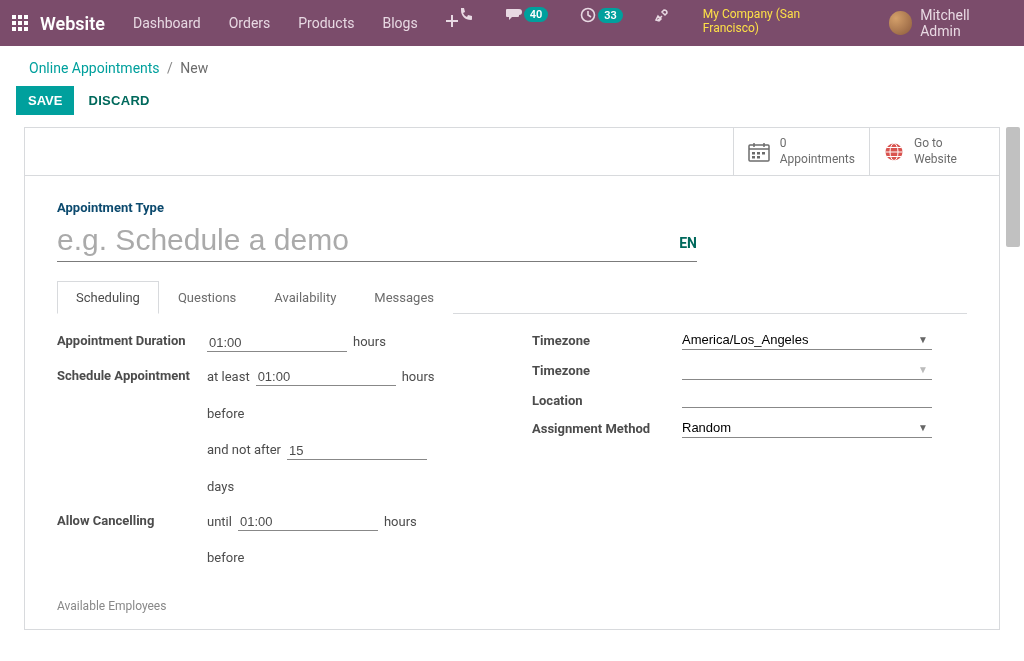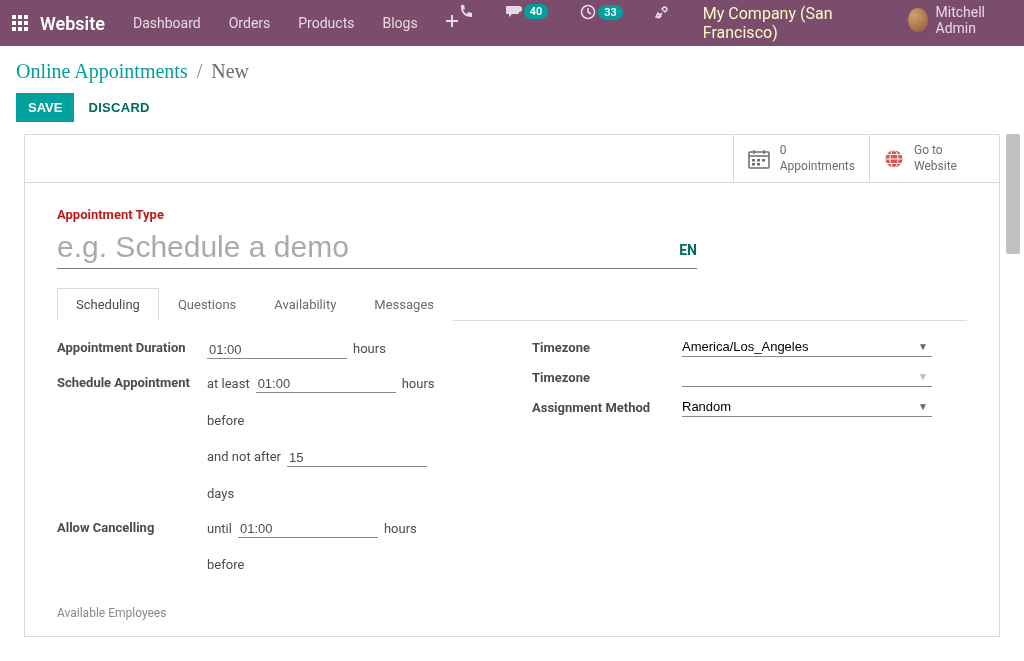--- a/index.html
+++ b/index.html
@@ -7,25 +7,25 @@
   
   .topbar { background: #7b4c6b; color: #fff; height: 46px; display: flex; align-items: center; padding: 0 12px; }
   .apps-icon { display: grid; grid-template-columns: repeat(3,4px); grid-template-rows: repeat(3,4px); gap: 2px; margin-right: 12px; cursor: pointer; }
   .apps-icon span { background: #fff; width: 4px; height: 4px; }
   .brand { font-size: 18px; font-weight: 600; margin-right: 28px; }
   .nav-items { display: flex; gap: 28px; }
   .nav-item { color: #e8d9e3; cursor: pointer; font-size: 14px; }
   .topbar-right { margin-left: auto; display: flex; align-items: flex-start; gap: 32px; }
   .icon-btn { color: #e8d9e3; cursor: pointer; position: relative; display: inline-flex; align-items: center; }
   .badge { background: #00a09d; color: #fff; border-radius: 9px; padding: 1px 6px; font-size: 11px; font-weight: 600; margin-left: 2px; }
-  .company { color: #fef9c3; font-size: 16px; }
+  .company { color: #fde047; font-size: 12px; }
   .user { display: flex; align-items: center; gap: 8px; color: #e8d9e3; font-size: 14px; cursor: pointer; }
   .avatar { width: 24px; height: 24px; border-radius: 50%; background: radial-gradient(circle at 30% 30%, #d4a06a, #8b5a3c); }
   
-  .breadcrumb { padding: 14px 16px 10px; font-size: 20px; font-family: Liberation Serif, serif; }
+  .breadcrumb { padding: 14px 29px 10px; font-size: 14px; }
   .breadcrumb a { color: #00a09d; text-decoration: none; }
   .breadcrumb .sep { color: #888; margin: 0 4px; }
   .breadcrumb .current { color: #6c6c6c; }
   
   .actions { padding: 0 16px 12px; display: flex; gap: 14px; align-items: center; }
   .btn-save { background: #00a09d; color: #fff; border: none; padding: 7px 12px; font-weight: 700; font-size: 13px; cursor: pointer; }
   .btn-discard { background: none; border: none; color: #00695c; font-weight: 700; font-size: 13px; cursor: pointer; letter-spacing: 0.3px; }
   
   .content-wrap { padding: 0 24px 24px; position: relative; }
   .scrollbar-fake { position: absolute; right: 4px; top: 0; bottom: 0; width: 14px; }
@@ -33,21 +33,21 @@
   
   .sheet { border: 1px solid #d8dadd; background: #fff; }
   .stat-bar { display: flex; justify-content: flex-end; border-bottom: 1px solid #d8dadd; }
   .stat-btn { display: flex; align-items: center; gap: 10px; padding: 8px 14px; border-left: 1px solid #d8dadd; cursor: pointer; min-width: 130px; }
   .stat-btn .stat-icon { font-size: 18px; color: #6c6c6c; }
   .stat-btn .stat-text { display: flex; flex-direction: column; font-size: 12px; color: #6c6c6c; line-height: 1.3; }
   .globe-icon { color: #d9534f; font-size: 18px; }
   
   .sheet-body { padding: 24px 32px 8px; }
   .field-group { margin-bottom: 18px; }
-  .field-label { font-size: 13px; font-weight: 700; color: #b91c1c; margin-bottom: 6px; display: block; }
+  .field-label { font-size: 13px; font-weight: 700; color: #0c4a6e; margin-bottom: 6px; display: block; }
   .title-row { display: flex; align-items: flex-end; gap: 12px; border-bottom: 1px solid #7b7b7b; max-width: 640px; }
   .title-input { flex: 1; border: none; font-size: 30px; color: #aaa; padding: 2px 0 4px; outline: none; background: transparent; }
   .title-input::placeholder { color: #aaa; }
   .lang-badge { color: #00695c; font-weight: 700; font-size: 14px; padding-bottom: 10px; cursor: pointer; }
   
   .checkbox-row { display: flex; align-items: center; gap: 28px; margin: 22px 0 28px; }
   .checkbox-row input { width: 14px; height: 14px; cursor: pointer; }
   
   .tabs { display: flex; border-bottom: 1px solid #d8dadd; margin-bottom: 16px; }
   .tab { padding: 8px 18px; border: 1px solid transparent; border-bottom: none; color: #6c6c6c; cursor: pointer; font-size: 13px; position: relative; top: 1px; background: #fff; }
@@ -245,20 +245,26 @@
           <div class="form-row">
             <div class="form-row-label">Timezone</div>
             <div class="form-row-val">
               <div class="select-row">
                 <input value="" style="">
                 <span class="caret muted">▼</span>
               </div>
             </div>
           </div>
           <div class="form-row">
+            <div class="form-row-label">Location</div>
+            <div class="form-row-val">
+              <input class="inline-input" style="width: 250px;" value="">
+            </div>
+          </div>
+          <div class="form-row">
             <div class="form-row-label">Assignment Method</div>
             <div class="form-row-val">
               <div class="select-row">
                 <input value="Random" style="">
                 <span class="caret">▼</span>
               </div>
             </div>
           </div>
         </div>
       </div>

